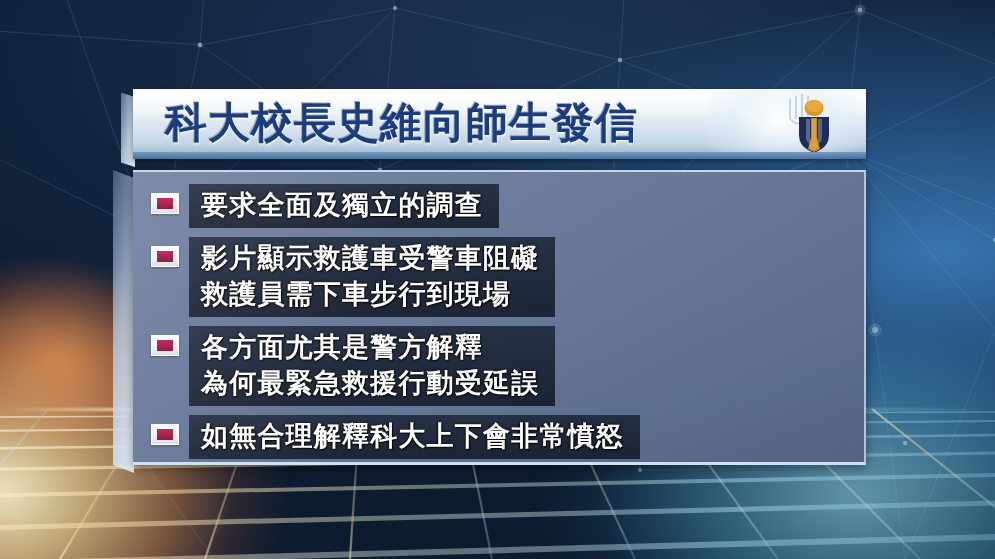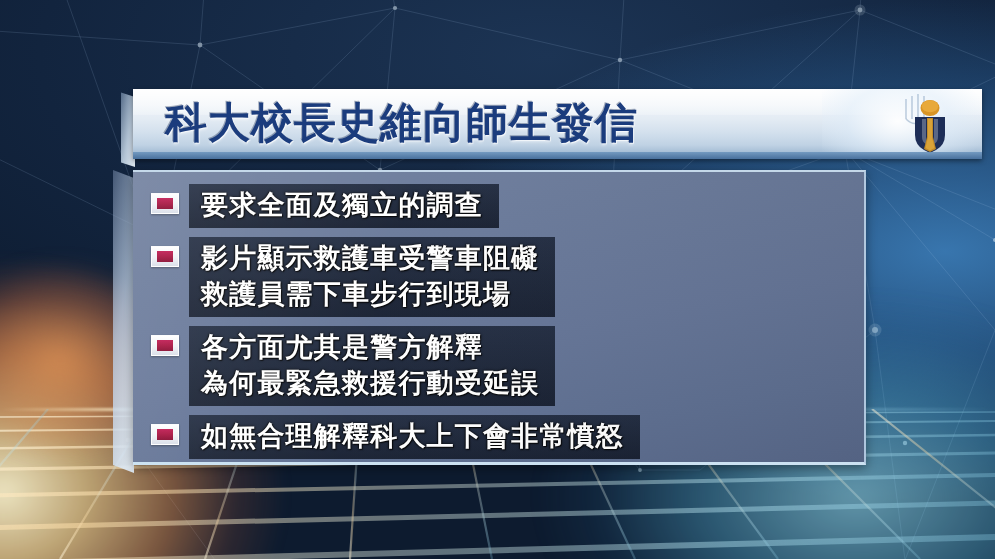--- a/index.html
+++ b/index.html
@@ -70,21 +70,21 @@
     position:absolute;
     left:0; right:0; bottom:148px; height:3px;
     background: linear-gradient(90deg, rgba(255,255,255,0) 0%, rgba(255,240,200,0.75) 12%, rgba(255,250,235,0.9) 30%, rgba(210,245,255,0.85) 62%, rgba(160,220,245,0.35) 85%, rgba(160,220,245,0) 100%);
     filter: blur(1px);
   }
 
   
   #title-bar {
     position:absolute;
     left: 133px; top: 89px;
-    width: 849px; height: 70px;
+    width: 733px; height: 70px;
     background: linear-gradient(180deg,
       #f4f7fa 0%, #eef3f8 18%, #e4ecf4 42%,
       #d3e0ed 62%, #c0d2e4 80%, #9fb9d2 93%, #7fa0bf 100%);
     box-shadow: 0 2px 5px rgba(0,0,0,0.45);
     overflow:hidden;
   }
   
   #title-bar::before {
     content:"";
     position:absolute; left:0; right:0; top:0; height:26px;

